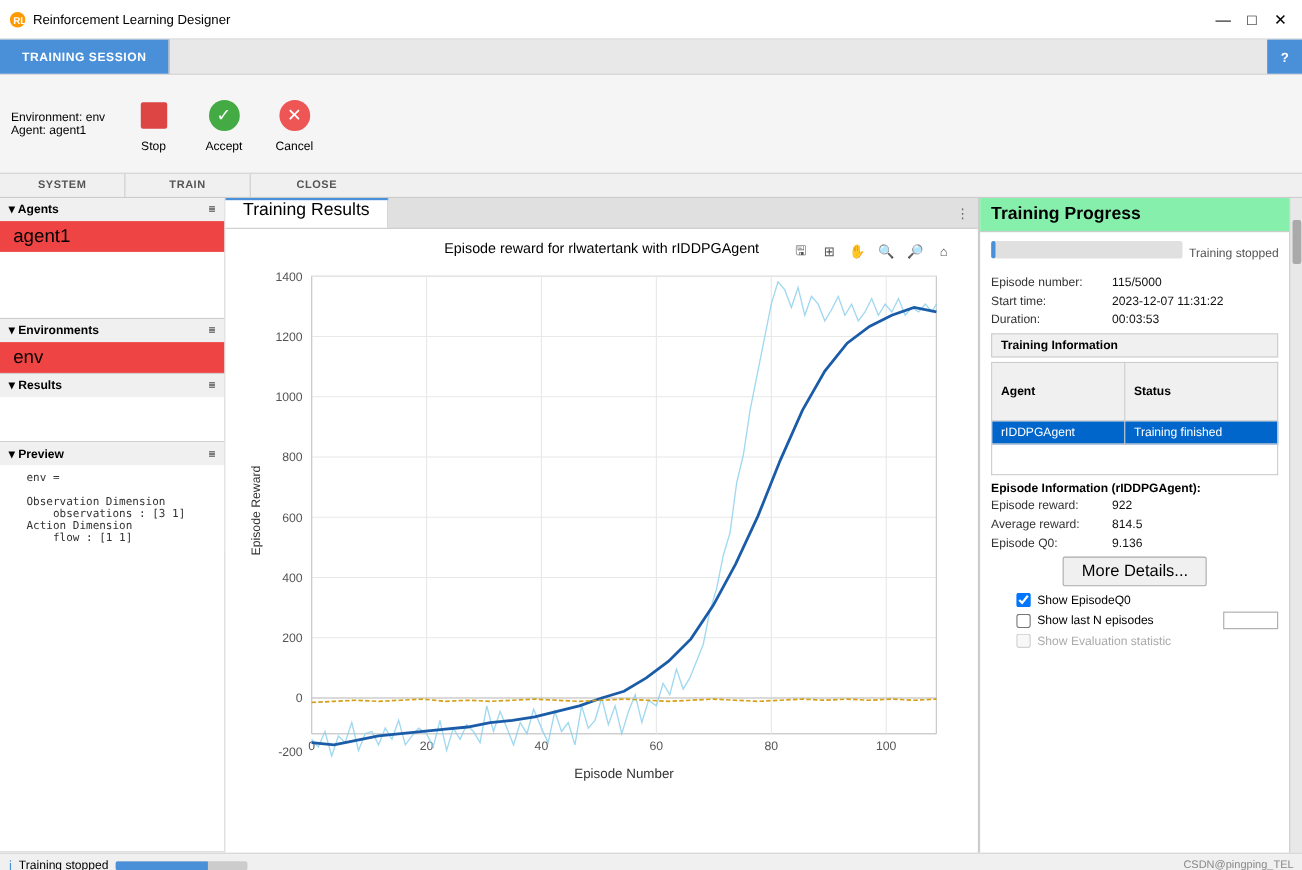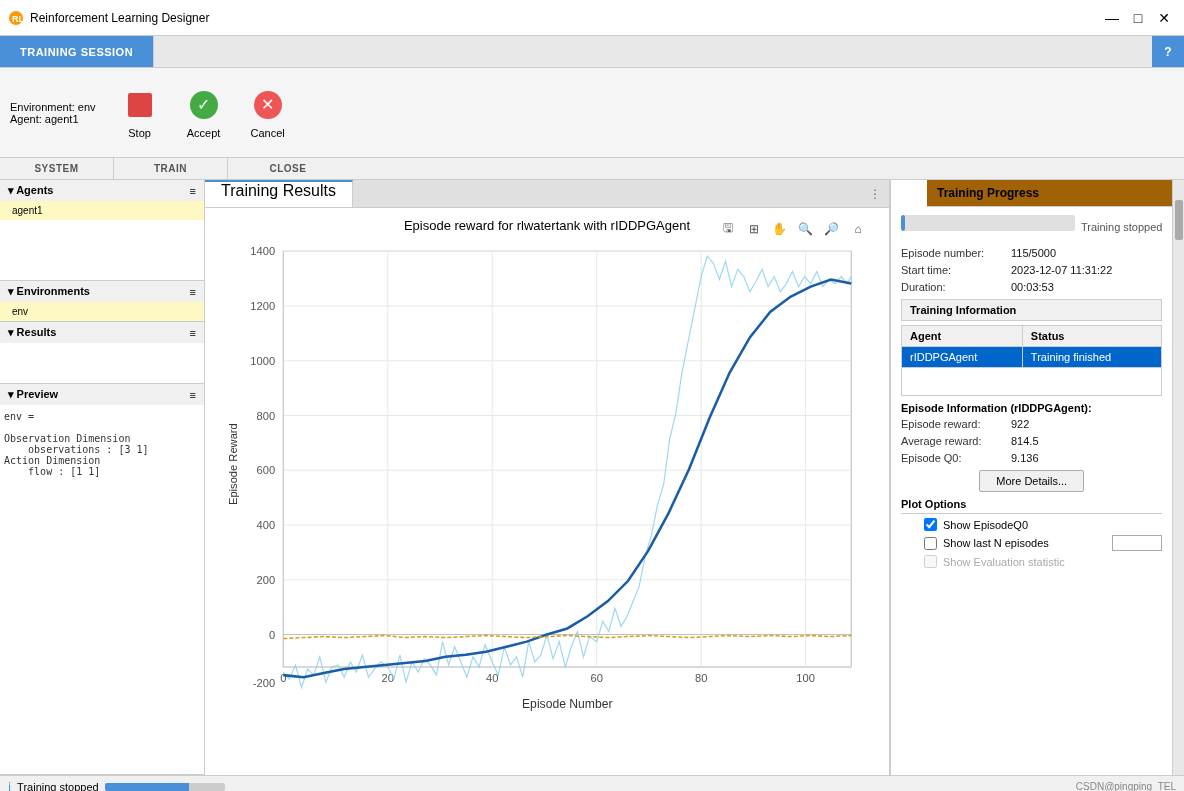--- a/index.html
+++ b/index.html
@@ -172,26 +172,26 @@
       padding: 4px 8px;
       font-size: 11px;
       font-weight: bold;
       display: flex;
       align-items: center;
       justify-content: space-between;
       cursor: pointer;
     }
     .sidebar-item {
       padding: 4px 12px;
-      font-size: 10px;
-      cursor: pointer;
-      background: #fef9c3;
+      font-size: 17px;
+      cursor: pointer;
+      background: #ef4444;
     }
     .sidebar-preview {
-      padding: 6px 4px;
+      padding: 6px 24px;
       font-size: 10px;
       font-family: monospace;
       color: #333;
       flex: 1;
       overflow: auto;
       background: #fff;
     }
 
     
     .center {
@@ -261,29 +261,28 @@
     
     .right-panel {
       width: 295px;
       background: #fff;
       border-left: 1px solid #ccc;
       display: flex;
       flex-direction: column;
       overflow: hidden;
     }
     .right-panel-header {
-      background: #a16207;
+      background: #86efac;
       padding: 6px 10px;
-      font-size: 12px;
+      font-size: 16px;
       font-weight: bold;
       border-bottom: 1px solid #ccc;
       display: flex;
       align-items: center;
       justify-content: space-between;
-      margin-left: 36px;
     }
     .right-panel-scroll {
       flex: 1;
       overflow-y: auto;
       overflow-x: hidden;
     }
     .right-panel-content {
       padding: 8px 10px;
     }
 
@@ -334,21 +333,21 @@
 
     
     .agent-table {
       width: 100%;
       border-collapse: collapse;
       font-size: 11px;
       margin-bottom: 6px;
     }
     .agent-table th {
       background: #f0f0f0;
-      padding: 4px 8px;
+      padding: 20px 8px;
       text-align: left;
       border: 1px solid #ccc;
       font-weight: bold;
     }
     .agent-table td {
       padding: 4px 8px;
       border: 1px solid #ccc;
     }
     .agent-table .selected-row td {
       background: #0066cc;
@@ -360,21 +359,21 @@
       font-size: 11px;
       font-weight: bold;
       margin: 6px 0 4px;
     }
 
     
     .more-details-btn {
       display: block;
       margin: 6px auto;
       padding: 4px 16px;
-      font-size: 11px;
+      font-size: 15px;
       background: #f0f0f0;
       border: 1px solid #aaa;
       cursor: pointer;
       border-radius: 2px;
     }
 
     
     .plot-section-header {
       font-size: 11px;
       font-weight: bold;
@@ -696,21 +695,20 @@
             <span class="info-label">Average reward:</span>
             <span class="info-value">814.5</span>
           </div>
           <div class="info-row">
             <span class="info-label">Episode Q0:</span>
             <span class="info-value">9.136</span>
           </div>
 
           <button class="more-details-btn">More Details...</button>
 
-          <div class="plot-section-header">Plot Options</div>
 
           <div class="checkbox-row">
             <input type="checkbox" checked="" style="">
             <label>Show EpisodeQ0</label>
           </div>
           <div class="checkbox-row">
             <input type="checkbox" style="">
             <label>Show last N episodes</label>
             <input type="text" class="n-episodes-input" style="">
           </div>

